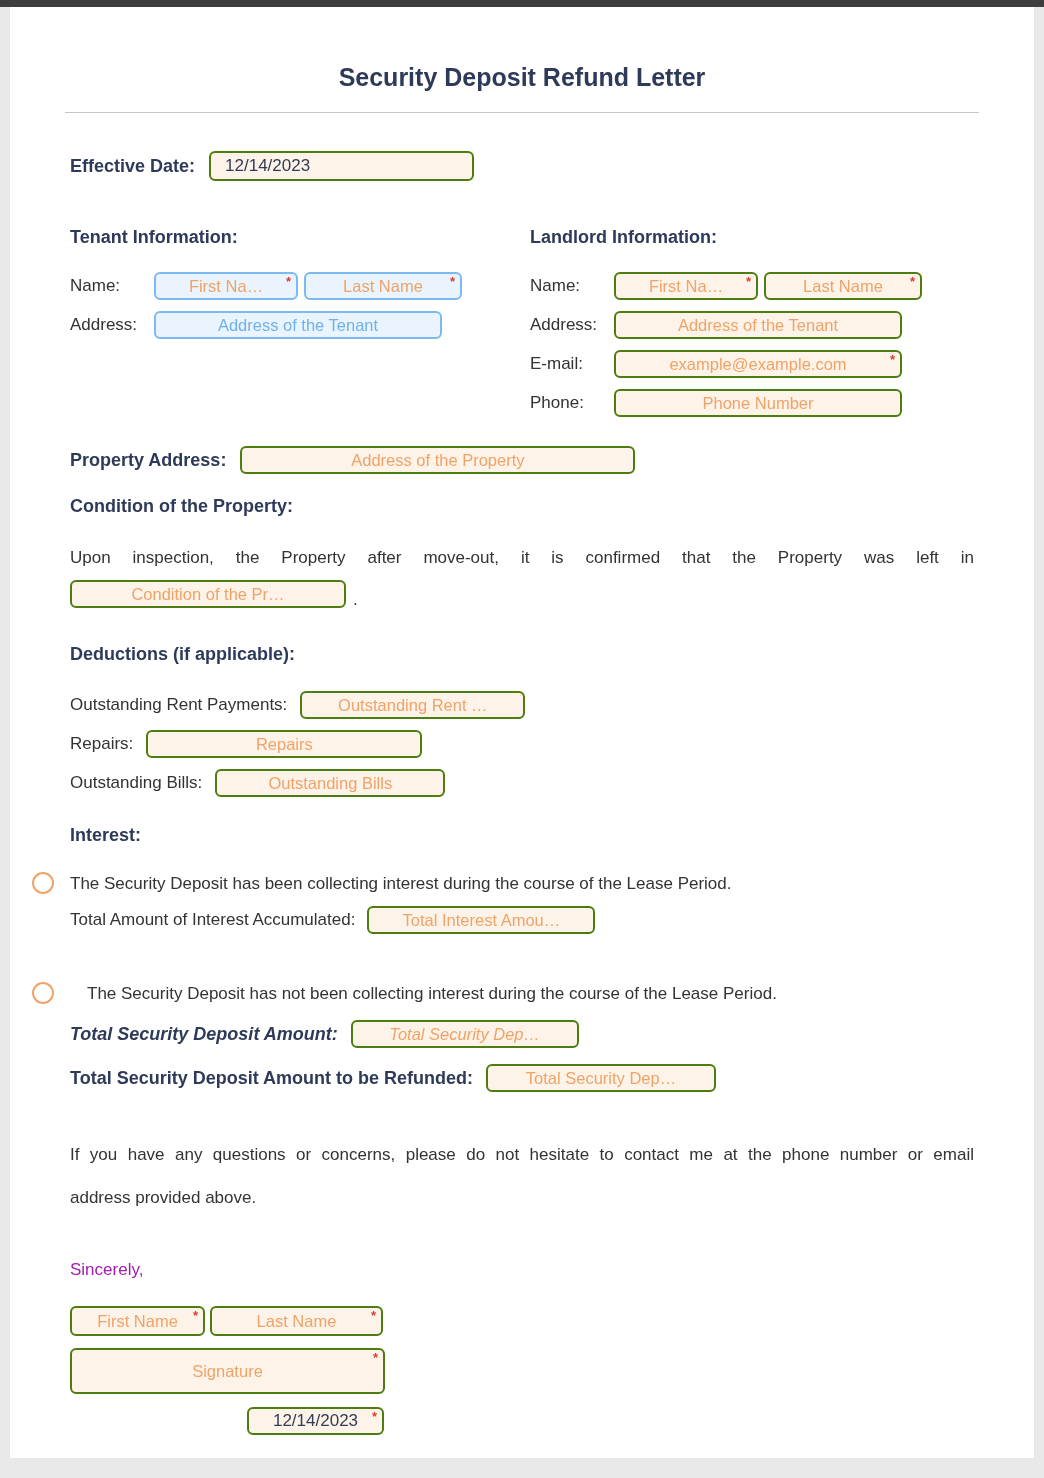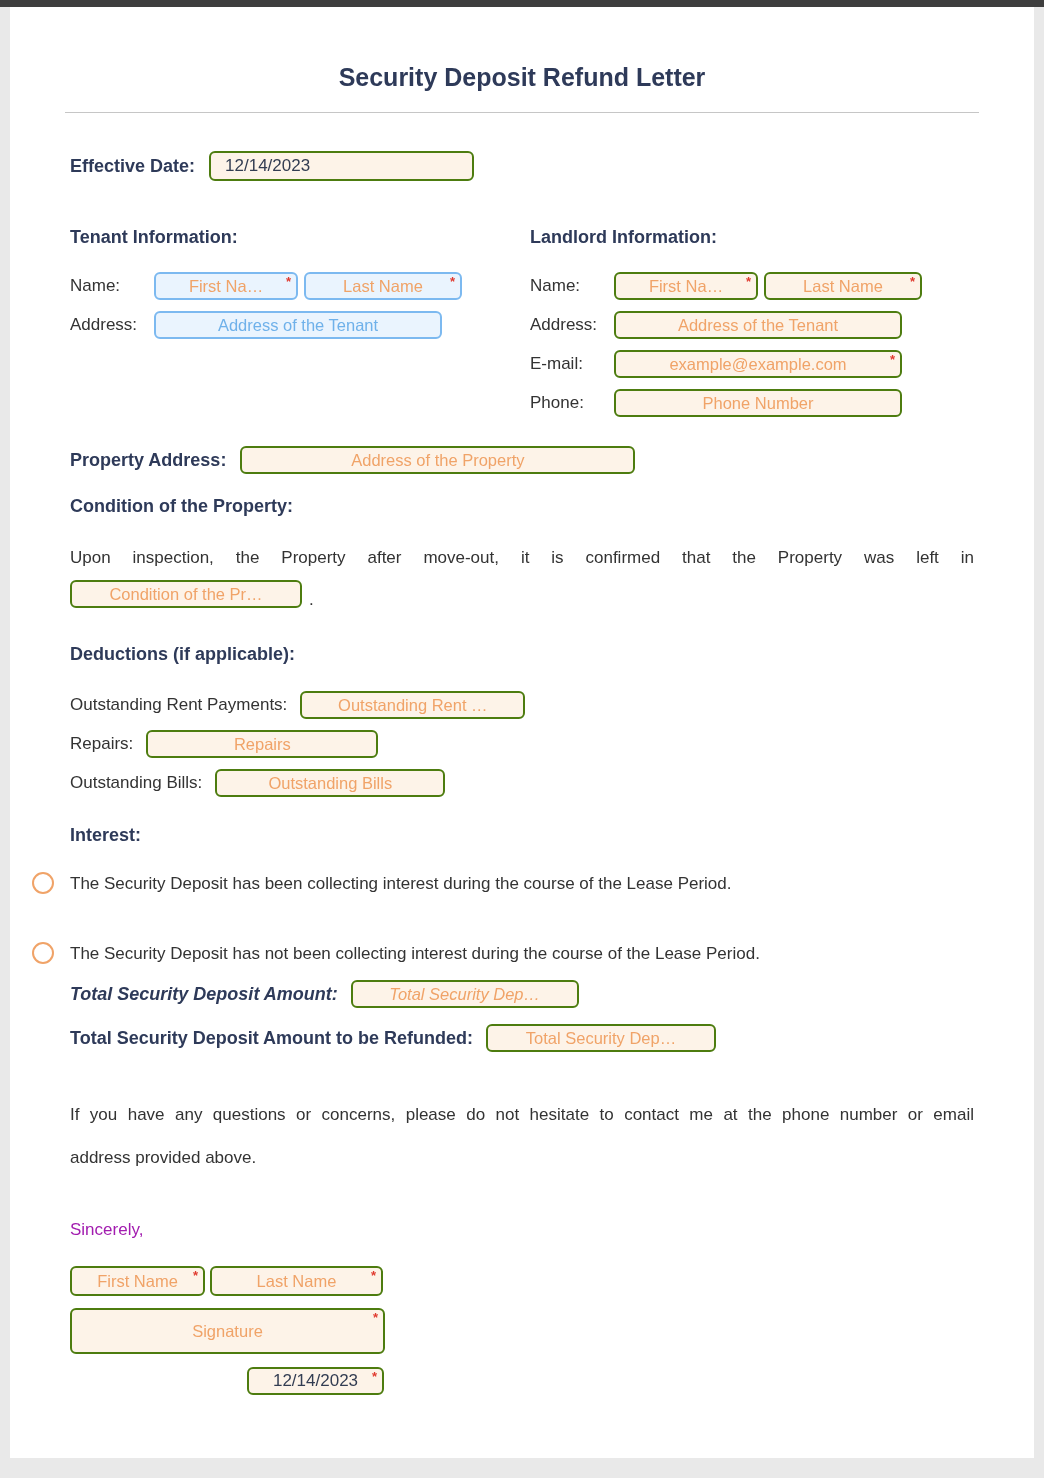--- a/index.html
+++ b/index.html
@@ -34,21 +34,21 @@
   }
   .field.blue { border-color:#7cb9f0; background:#eaf4fe; }
   .ph { font-size:16.5px; color:#f0a368; white-space:nowrap; overflow:hidden; padding:0 10px; }
   .ph.bluetext { color:#6fb1ea; }
   .val { font-size:17px; color:#333d52; white-space:nowrap; }
   .val.left { width:100%; text-align:left; padding-left:14px; }
   .req { position:absolute; top:1px; right:5px; color:#e03a2f; font-size:13px; font-weight:bold; line-height:13px; }
 
   .w124{width:144px} .w137{width:137px} .w135{width:135px} .w158{width:158px}
   .w173{width:173px} .w225{width:225px} .w228{width:228px} .w230{width:230px}
-  .w232{width:232px} .w265{width:265px; height:30px} .w288{width:288px}
+  .w232{width:276px} .w265{width:265px; height:30px} .w288{width:288px}
   .w315{width:315px; height:46px} .w395{width:395px}
 
   .row { display:flex; align-items:center; }
   .eff { margin-top:38px; }
   .eff .field { margin-left:14px; }
 
   .twocol { display:flex; margin-top:46px; }
   .col-left { flex:0 0 460px; }
   .col-right { flex:1; }
   .sec-head { font-size:18px; font-weight:bold; color:#2e3a59; margin-bottom:24px; }
@@ -73,21 +73,21 @@
 
   .interest-head { margin-top:28px; }
   .radio-row { display:flex; align-items:flex-start; margin-top:28px; }
   .radio {
     flex:0 0 22px; width:22px; height:22px;
     border:2px solid #f0a368; border-radius:50%;
     background:#ffffff; margin-left:-38px; margin-right:16px; margin-top:-2px;
   }
   .acc-row { margin-top:12px; }
   .acc-row .field { margin-left:12px; }
-  .radio-row.second { margin-top:50px; }
+  .radio-row.second { margin-top:50px;gap:17px; }
 
   .total-row { margin-top:16px;font-style:italic; }
   .refund-row { margin-top:16px; }
   .total-row .field, .refund-row .field { margin-left:13px; }
 
   .closing { margin-top:52px; }
   .closing .line2 { margin-top:22px; text-align:left; }
   .sincerely { margin-top:52px; font-size:17px; color:#a21caf; }
 
   .sign-names { display:flex; margin-top:26px; }
@@ -206,20 +206,26 @@
       <span class="ph">Outstanding Bills</span>
     </div>
   </div>
 
   <div class="h-label interest-head">Interest:</div>
 
   <div class="radio-row">
     <span class="radio"></span>
     <span class="body-text">The Security Deposit has been collecting interest during the course of the Lease Period.</span>
   </div>
+  <div class="row acc-row">
+    <span class="t-label">Total Amount of Interest Accumulated:</span>
+    <div class="field w228">
+      <span class="ph">Total Interest Amou…</span>
+    </div>
+  </div>
 
   <div class="radio-row second">
     <span class="radio"></span>
     <span class="body-text">The Security Deposit has not been collecting interest during the course of the Lease Period.</span>
   </div>
 
   <div class="row total-row">
     <span class="h-label">Total Security Deposit Amount:</span>
     <div class="field w228">
       <span class="ph">Total Security Dep…</span>

